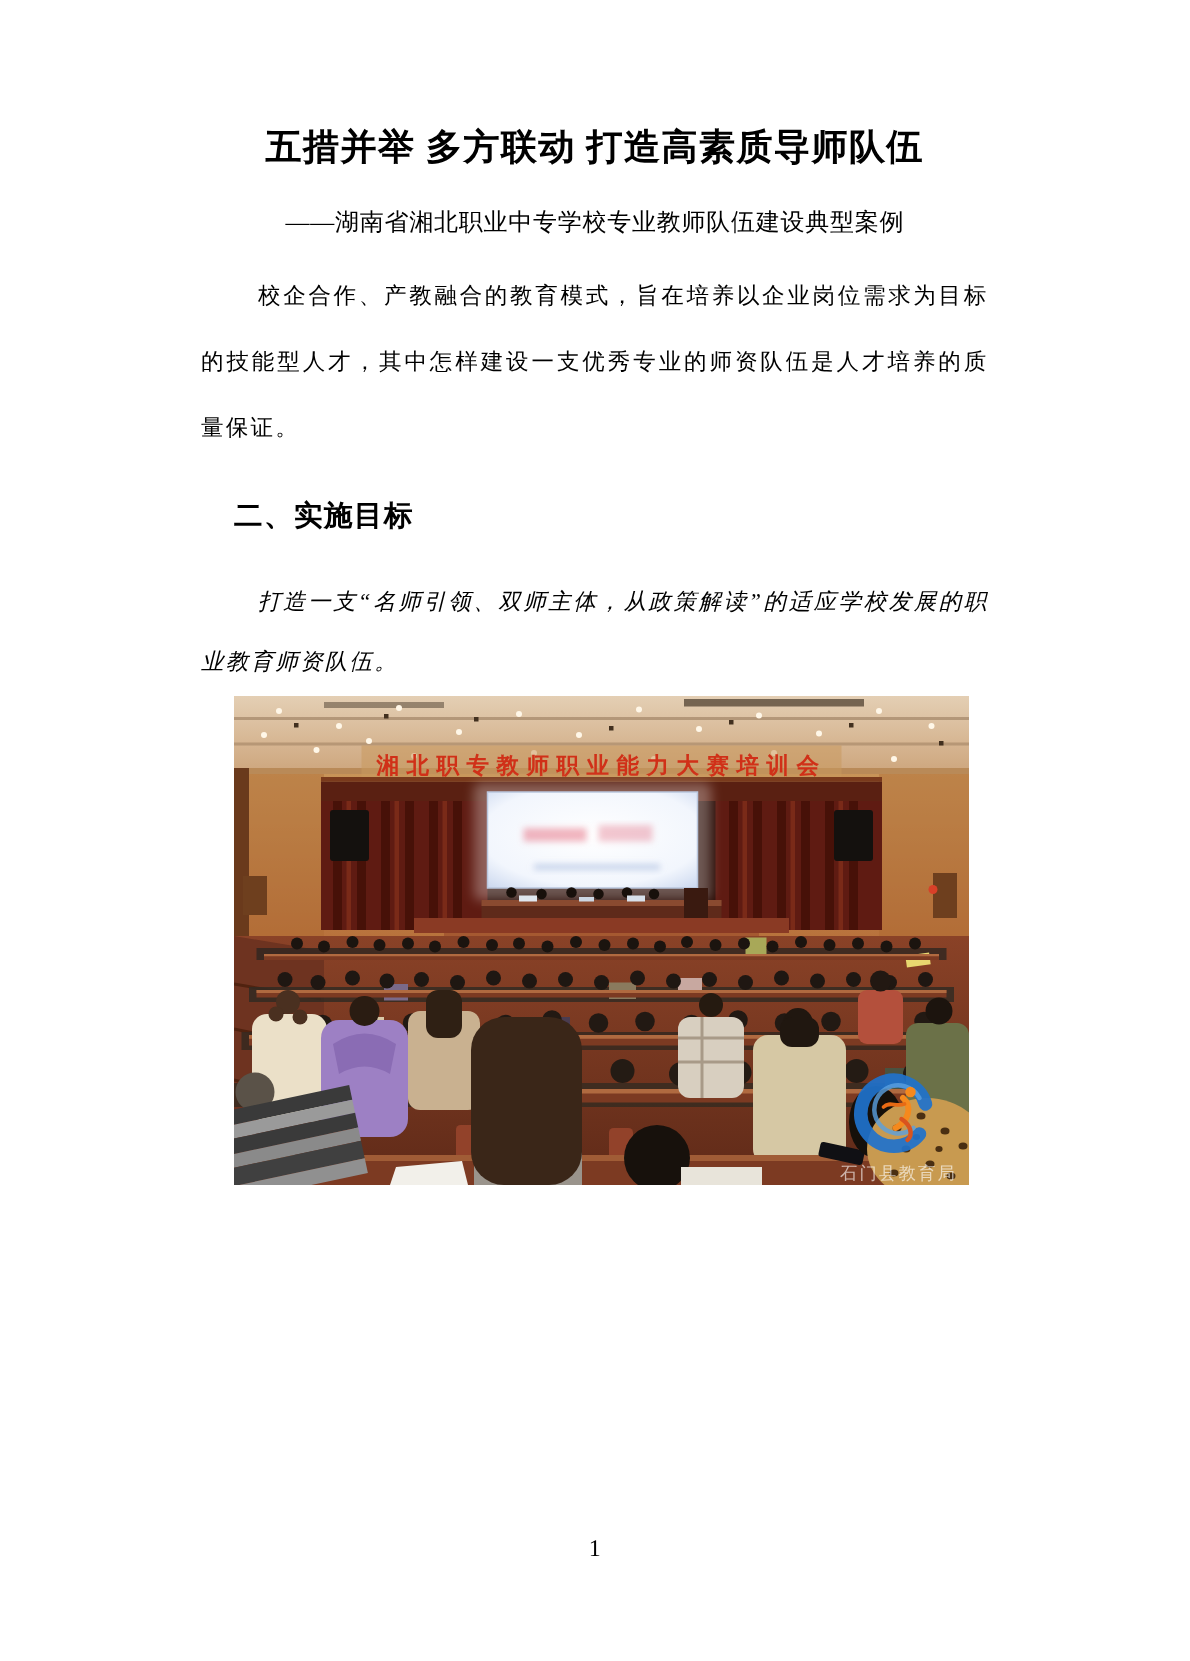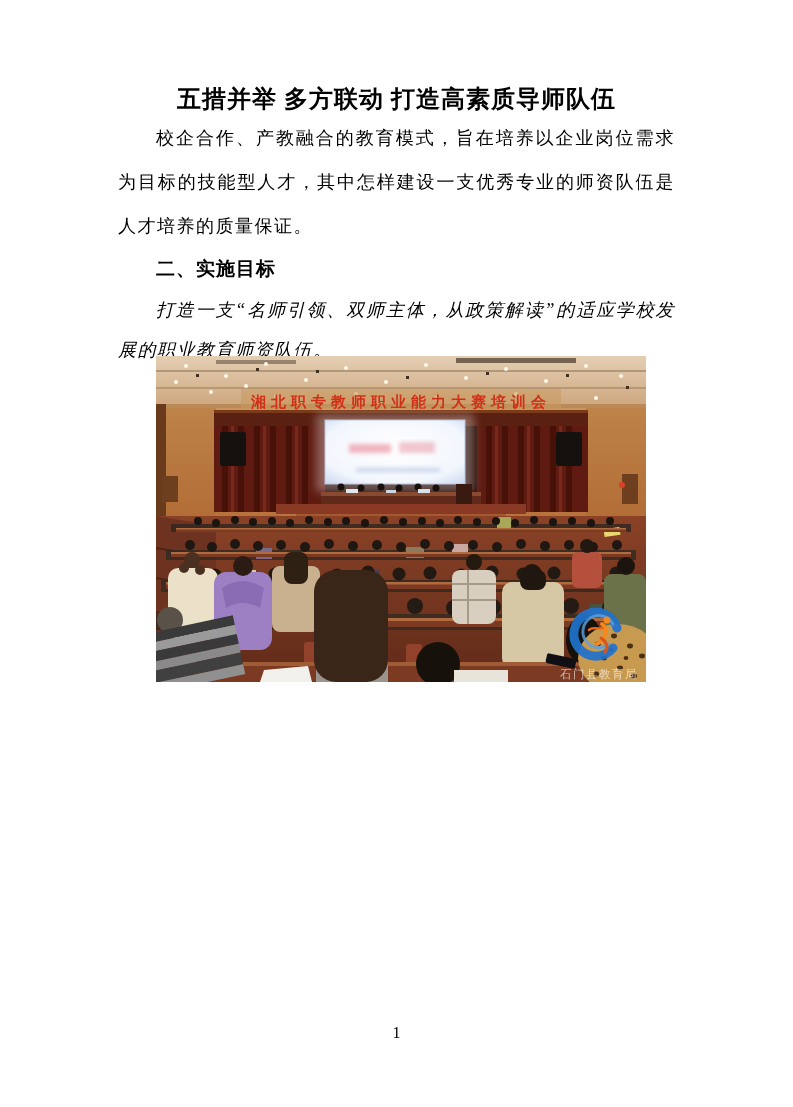--- a/index.html
+++ b/index.html
@@ -18,38 +18,39 @@
     margin:22px 0 0 0; font-size:16px; text-align:center; line-height:22px;
     letter-spacing:0.5px;
   }
   .heading {
     margin:0; font-size:19px; font-weight:bold; line-height:42px;
     text-indent:38px; letter-spacing:1px;
     font-family:"Liberation Sans","DejaVu Sans",sans-serif;
   }
   .h-first { margin-top:46px; }
   .body-para {
-    margin:0; font-size:18px; line-height:44px; text-align:justify;
+    margin:16px; font-size:15px; line-height:44px; text-align:justify;
     text-indent:38px; letter-spacing:1.5px;
   }
   .kai { font-style:italic; line-height:40px; }
   .photo-wrap { margin:-14px 0 0 38px; width:490px; height:326px;border-radius:15px; }
   .photo-wrap svg { display:block; }
   .page-number {
     position:absolute; top:1024px; left:0; right:0; text-align:center;
     font-size:16px; line-height:18px;
   }
 </style>
 </head>
 <body>
 
 <div class="page">
   <div class="content">
 
     <h1 class="title">五措并举 多方联动 打造高素质导师队伍</h1>
+    <p class="subtitle">——湖南省湘北职业中专学校专业教师队伍建设典型案例</p>
 
     <p class="body-para">校企合作、产教融合的教育模式，旨在培养以企业岗位需求为目标的技能型人才，其中怎样建设一支优秀专业的师资队伍是人才培养的质量保证。</p>
 
     <h2 class="heading">二、实施目标</h2>
     <p class="body-para kai">打造一支“名师引领、双师主体，从政策解读”的适应学校发展的职业教育师资队伍。</p>
 
 
     <figure class="photo-wrap">
       <svg width="490" height="326" viewBox="0 0 490 326" xmlns="http://www.w3.org/2000/svg">
         <defs>

